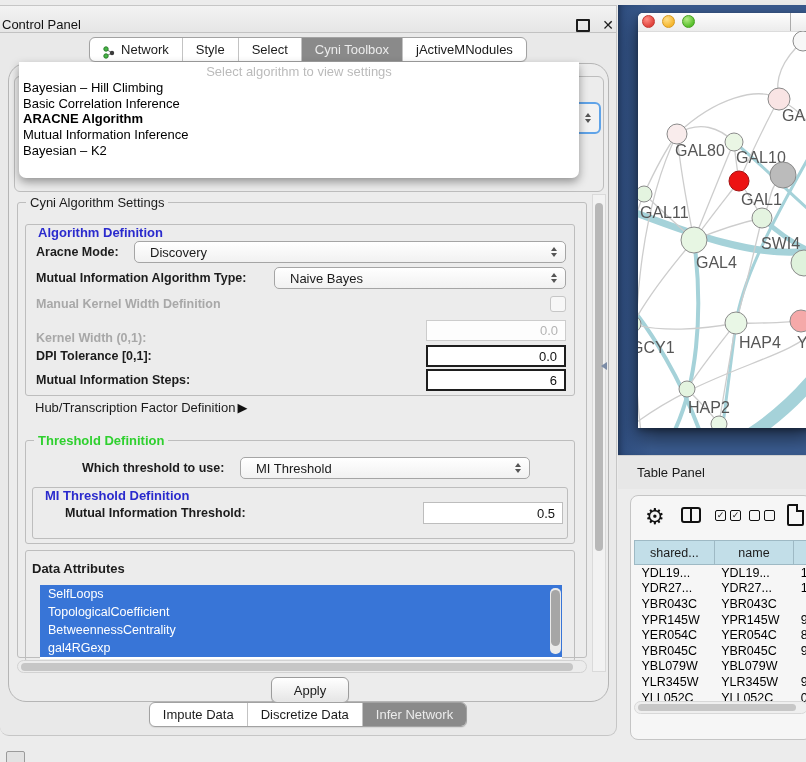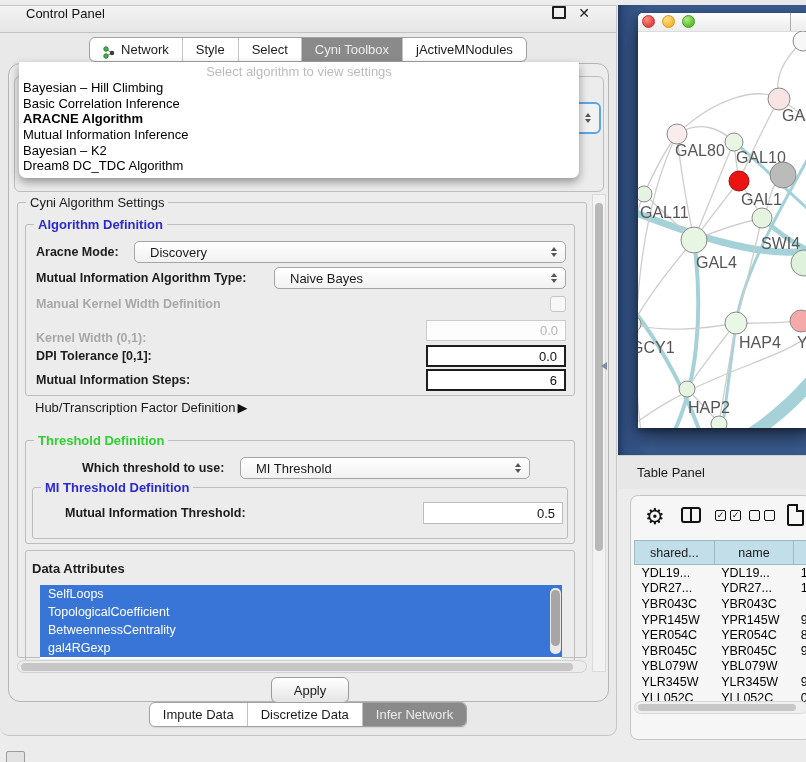--- a/index.html
+++ b/index.html
@@ -2,54 +2,54 @@
 <html><head>
 <meta charset="utf-8">
 <style>
   html,body{margin:0;padding:0;background:#d8d8d8;}
   #root{position:relative;width:806px;height:762px;background:#ECECEC;overflow:hidden;
         font-family:"Liberation Sans","DejaVu Sans",sans-serif;font-size:13px;color:#1b1b1b;
         -webkit-font-smoothing:antialiased;}
   
   .cp{position:absolute;left:0;top:5px;width:617px;height:731px;background:#E9E9E9;
       border:1px solid #C6C6C6;border-left:none;border-radius:0 0 9px 9px;box-sizing:border-box;}
-  .cp-titlebar{position:absolute;left:0;top:0;width:100%;height:27px;display:flex;align-items:flex-start;
-      padding:0 26px;box-sizing:border-box;border-bottom:1px solid #C2C2C2;
+  .cp-titlebar{position:absolute;left:0;top:0;width:100%;height:27px;display:flex;align-items:flex-end;
+      padding:0 2px;box-sizing:border-box;border-bottom:1px solid #C2C2C2;
       background:linear-gradient(#F3F3F3,#E6E6E6);}
   .cp-title{font-size:13px;color:#111;}
   .cp-sp{flex:1;}
   .float-ic{width:10px;height:9px;border:2px solid #1c1c1c;border-radius:1px;margin-right:12px;}
   .close-ic{font-size:14px;font-weight:bold;color:#1c1c1c;line-height:14px;}
   .cp-tabbar{position:absolute;left:0;top:31px;width:100%;display:flex;justify-content:center;}
   .seg{display:inline-flex;background:#fff;border:1px solid #A2A2A2;border-radius:6px;overflow:hidden;
        height:23px;line-height:23px;font-size:13px;box-shadow:0 1px 1px rgba(0,0,0,.08);}
   .seg>div{padding:0 13px;border-left:1px solid #C3C3C3;display:flex;align-items:center;gap:5px;white-space:nowrap;}
   .seg>div:first-child{border-left:none;}
   .seg>div.sel{background:#8A8A8A;color:#ECECEC;}
   .net-ic{width:13px;height:13px;display:inline-block;}
   
   .cp-body{position:absolute;left:8px;top:57px;width:601px;height:639px;background:#ECECEC;
-      border:1px solid #B5B5B5;border-radius:12px;box-sizing:border-box;}
+      border:1px solid #B5B5B5;border-radius:18px;box-sizing:border-box;}
   .upper-group{position:absolute;left:5px;top:12px;width:588px;height:114px;border:1px solid #BDBDBD;
       border-radius:6px;background:#ECECEC;}
   .combo-frag{position:absolute;left:544px;top:38px;width:44px;height:28px;border:2px solid #5FA3E8;
       border-radius:6px;background:#F2F2F2;z-index:1;}
   
   .dd{position:absolute;left:10px;top:-2px;width:560px;height:116px;background:#fff;z-index:10;
       border-radius:0 0 7px 7px;box-shadow:0 4px 10px rgba(0,0,0,.38);padding-top:2px;box-sizing:border-box;}
   .dd-ph{height:16px;line-height:16px;text-align:center;color:#BBBBBB;font-size:13px;}
   .dd-item{height:15.7px;line-height:15.7px;padding-left:4px;font-size:13px;color:#000;white-space:nowrap;}
   .dd-item.dd-selected{font-weight:bold;}
   
   .zone{position:absolute;left:6px;top:130px;width:594px;height:480px;}
   .group{position:absolute;border:1px solid #BDBDBD;border-radius:3px;box-sizing:border-box;}
   .legend{position:absolute;top:-8px;left:8px;background:#ECECEC;padding:0 4px;font-size:13px;
       white-space:nowrap;display:flex;align-items:center;gap:5px;}
   .lg-black{color:#1b1b1b;}
-  .lg-blue{color:#2A2ACD;font-weight:bold;}
+  .lg-blue{color:#2A2ACD;font-weight:bold;margin-top:8px;}
   .lg-green{color:#2FD02F;font-weight:bold;}
   .flabel{position:absolute;font-weight:bold;font-size:12.5px;color:#1c1c1c;white-space:nowrap;}
   .flabel.dis{color:#A8A8A8;}
   .combo{position:absolute;background:linear-gradient(#FFFFFF,#F1F1F1);border:1px solid #A5A5A5;
       border-radius:5px;font-size:13px;display:flex;align-items:center;padding-left:15px;box-sizing:border-box;}
   .stepper{position:absolute;right:8px;top:50%;transform:translateY(-50%);display:flex;
       flex-direction:column;gap:2px;}
   .tri-up{width:0;height:0;border-left:3.5px solid transparent;border-right:3.5px solid transparent;
       border-bottom:4.5px solid #555;}
   .tri-dn{width:0;height:0;border-left:3.5px solid transparent;border-right:3.5px solid transparent;
@@ -176,21 +176,20 @@
       </div>
 
       <div class="dd">
         <div class="dd-ph">Select algorithm to view settings</div>
         <div>
             <div class="dd-item">Bayesian – Hill Climbing</div>
             <div class="dd-item">Basic Correlation Inference</div>
             <div class="dd-item dd-selected">ARACNE Algorithm</div>
             <div class="dd-item">Mutual Information Inference</div>
             <div class="dd-item">Bayesian – K2</div>
-            <div class="dd-item">Dream8 DC_TDC Algorithm</div>
           </div>
       </div>
 
       <div class="zone">
 
         <div class="group" style="left:2px;top:8px;width:570px;height:456px;">
           <span class="legend lg-black">Cyni Algorithm Settings</span>
         </div>
 
         <div class="group" style="left:10px;top:30px;width:550px;height:172px;">

